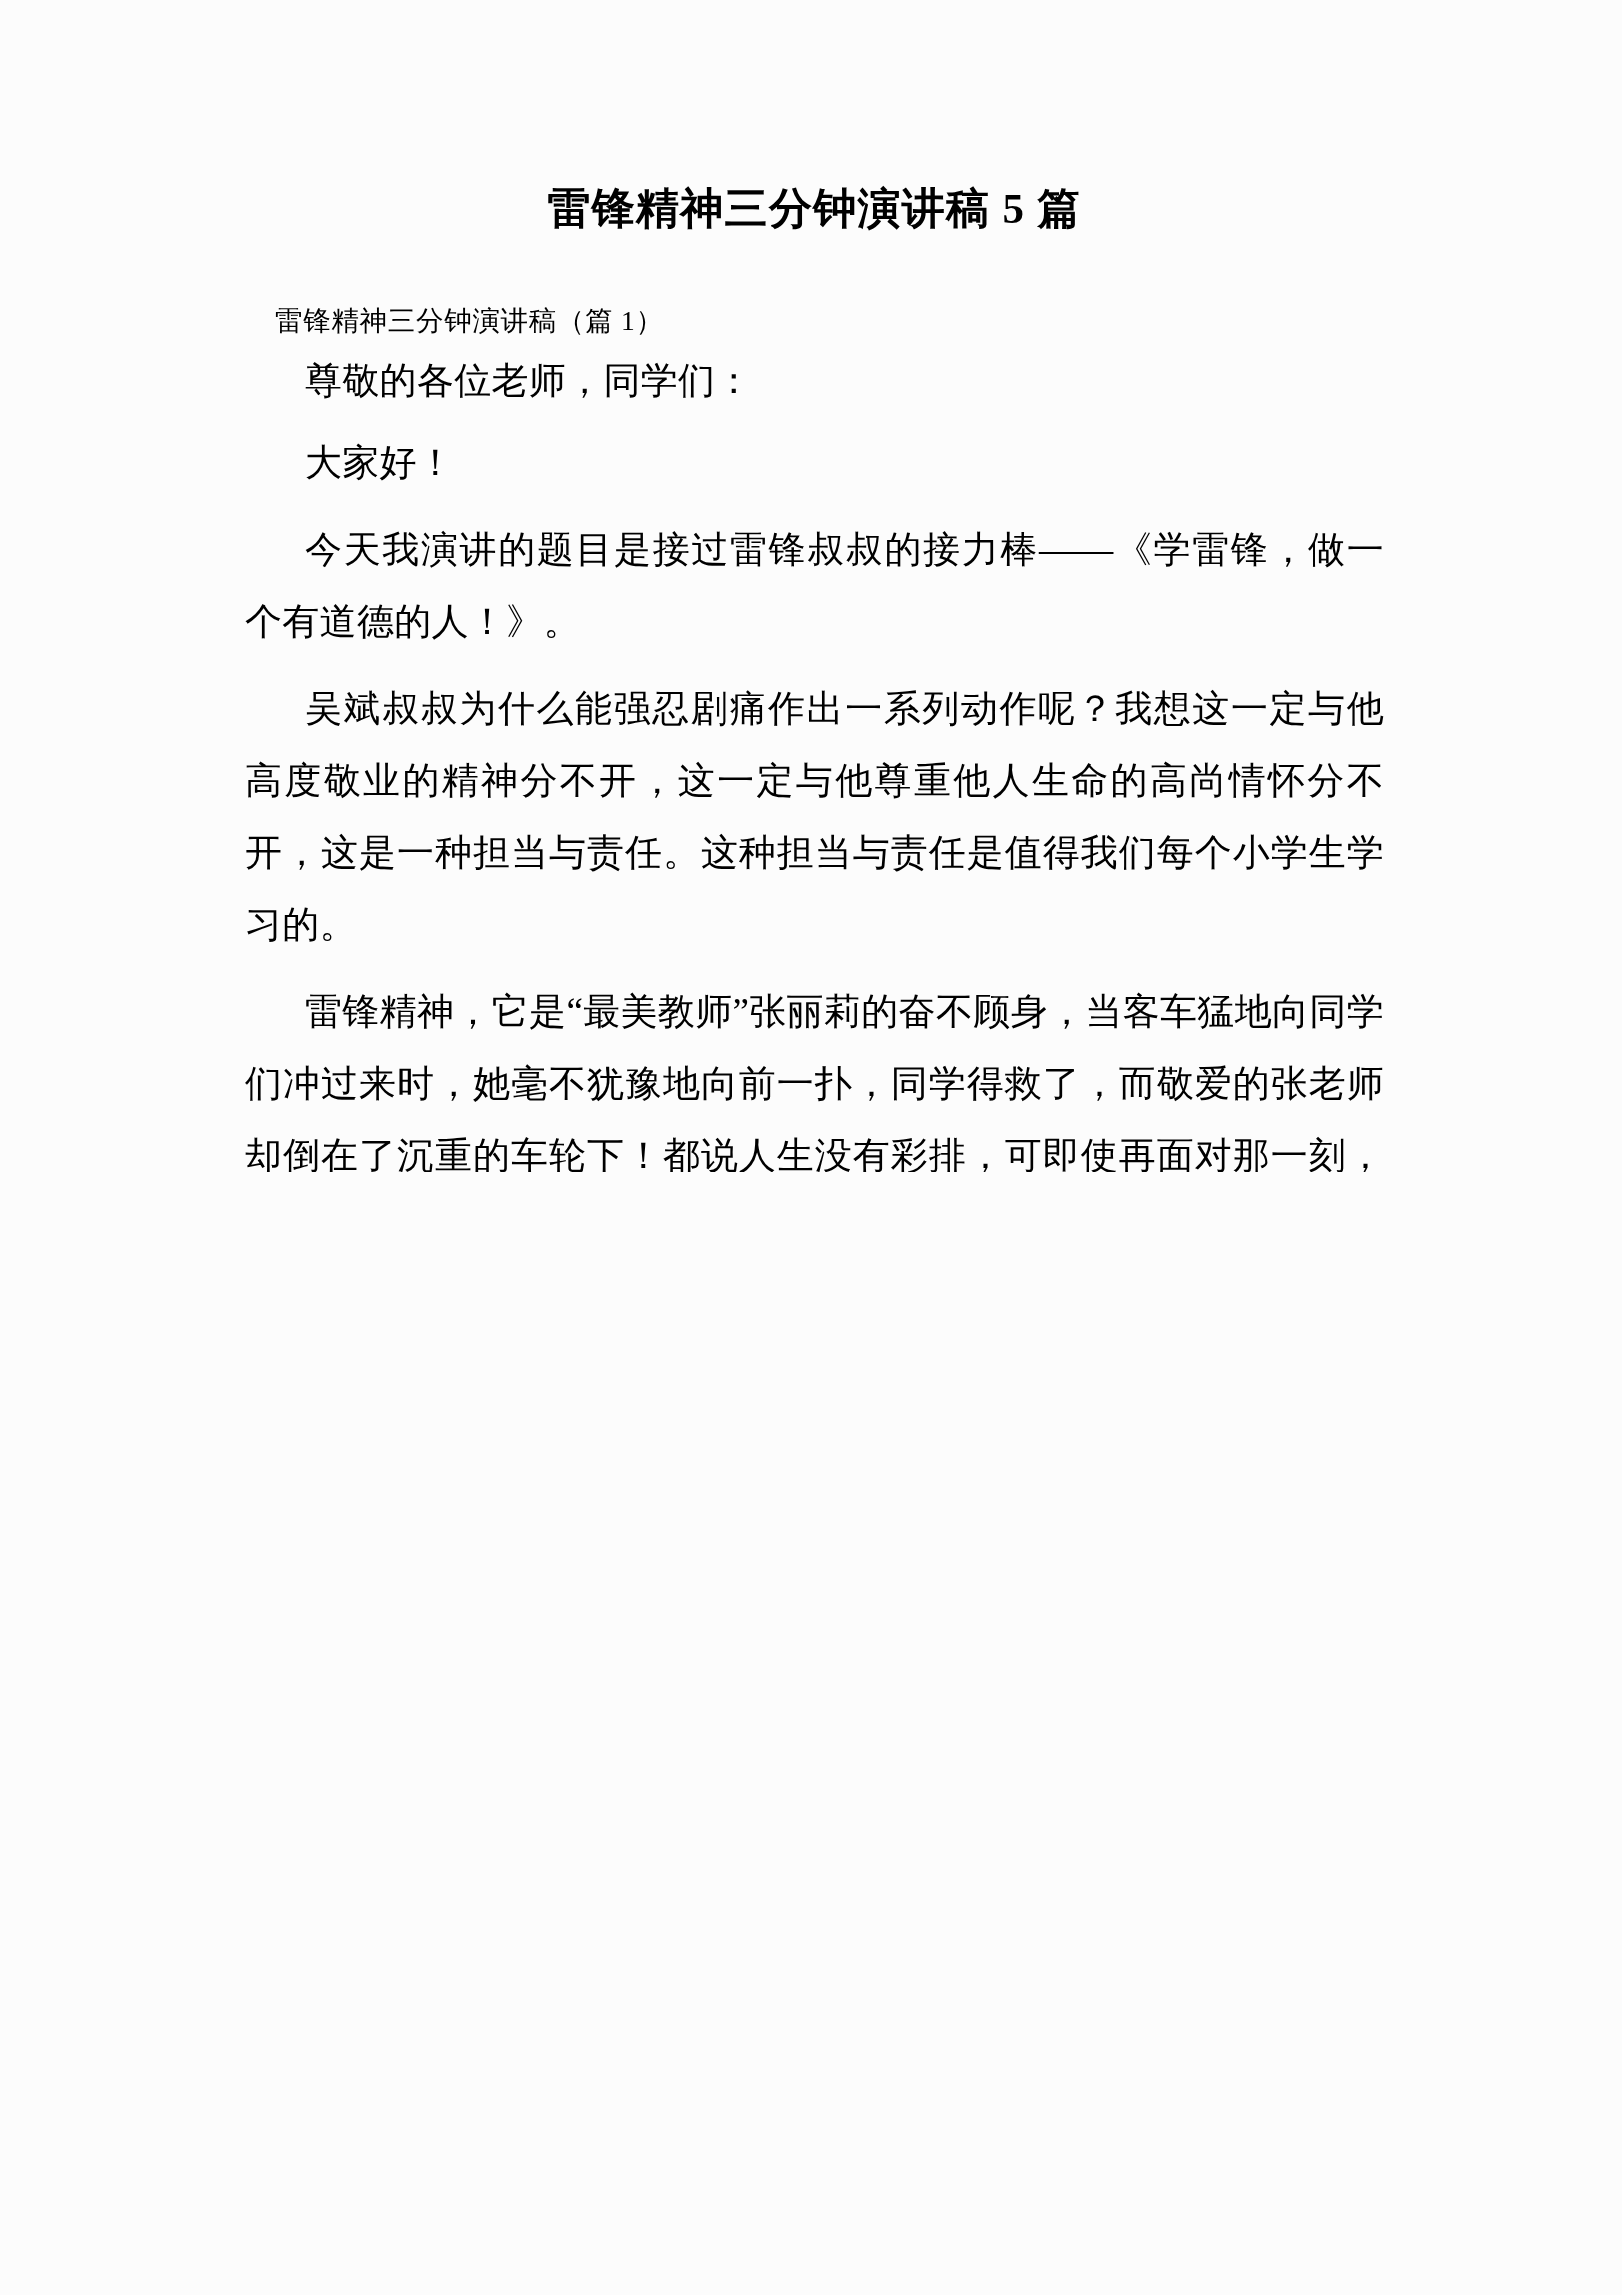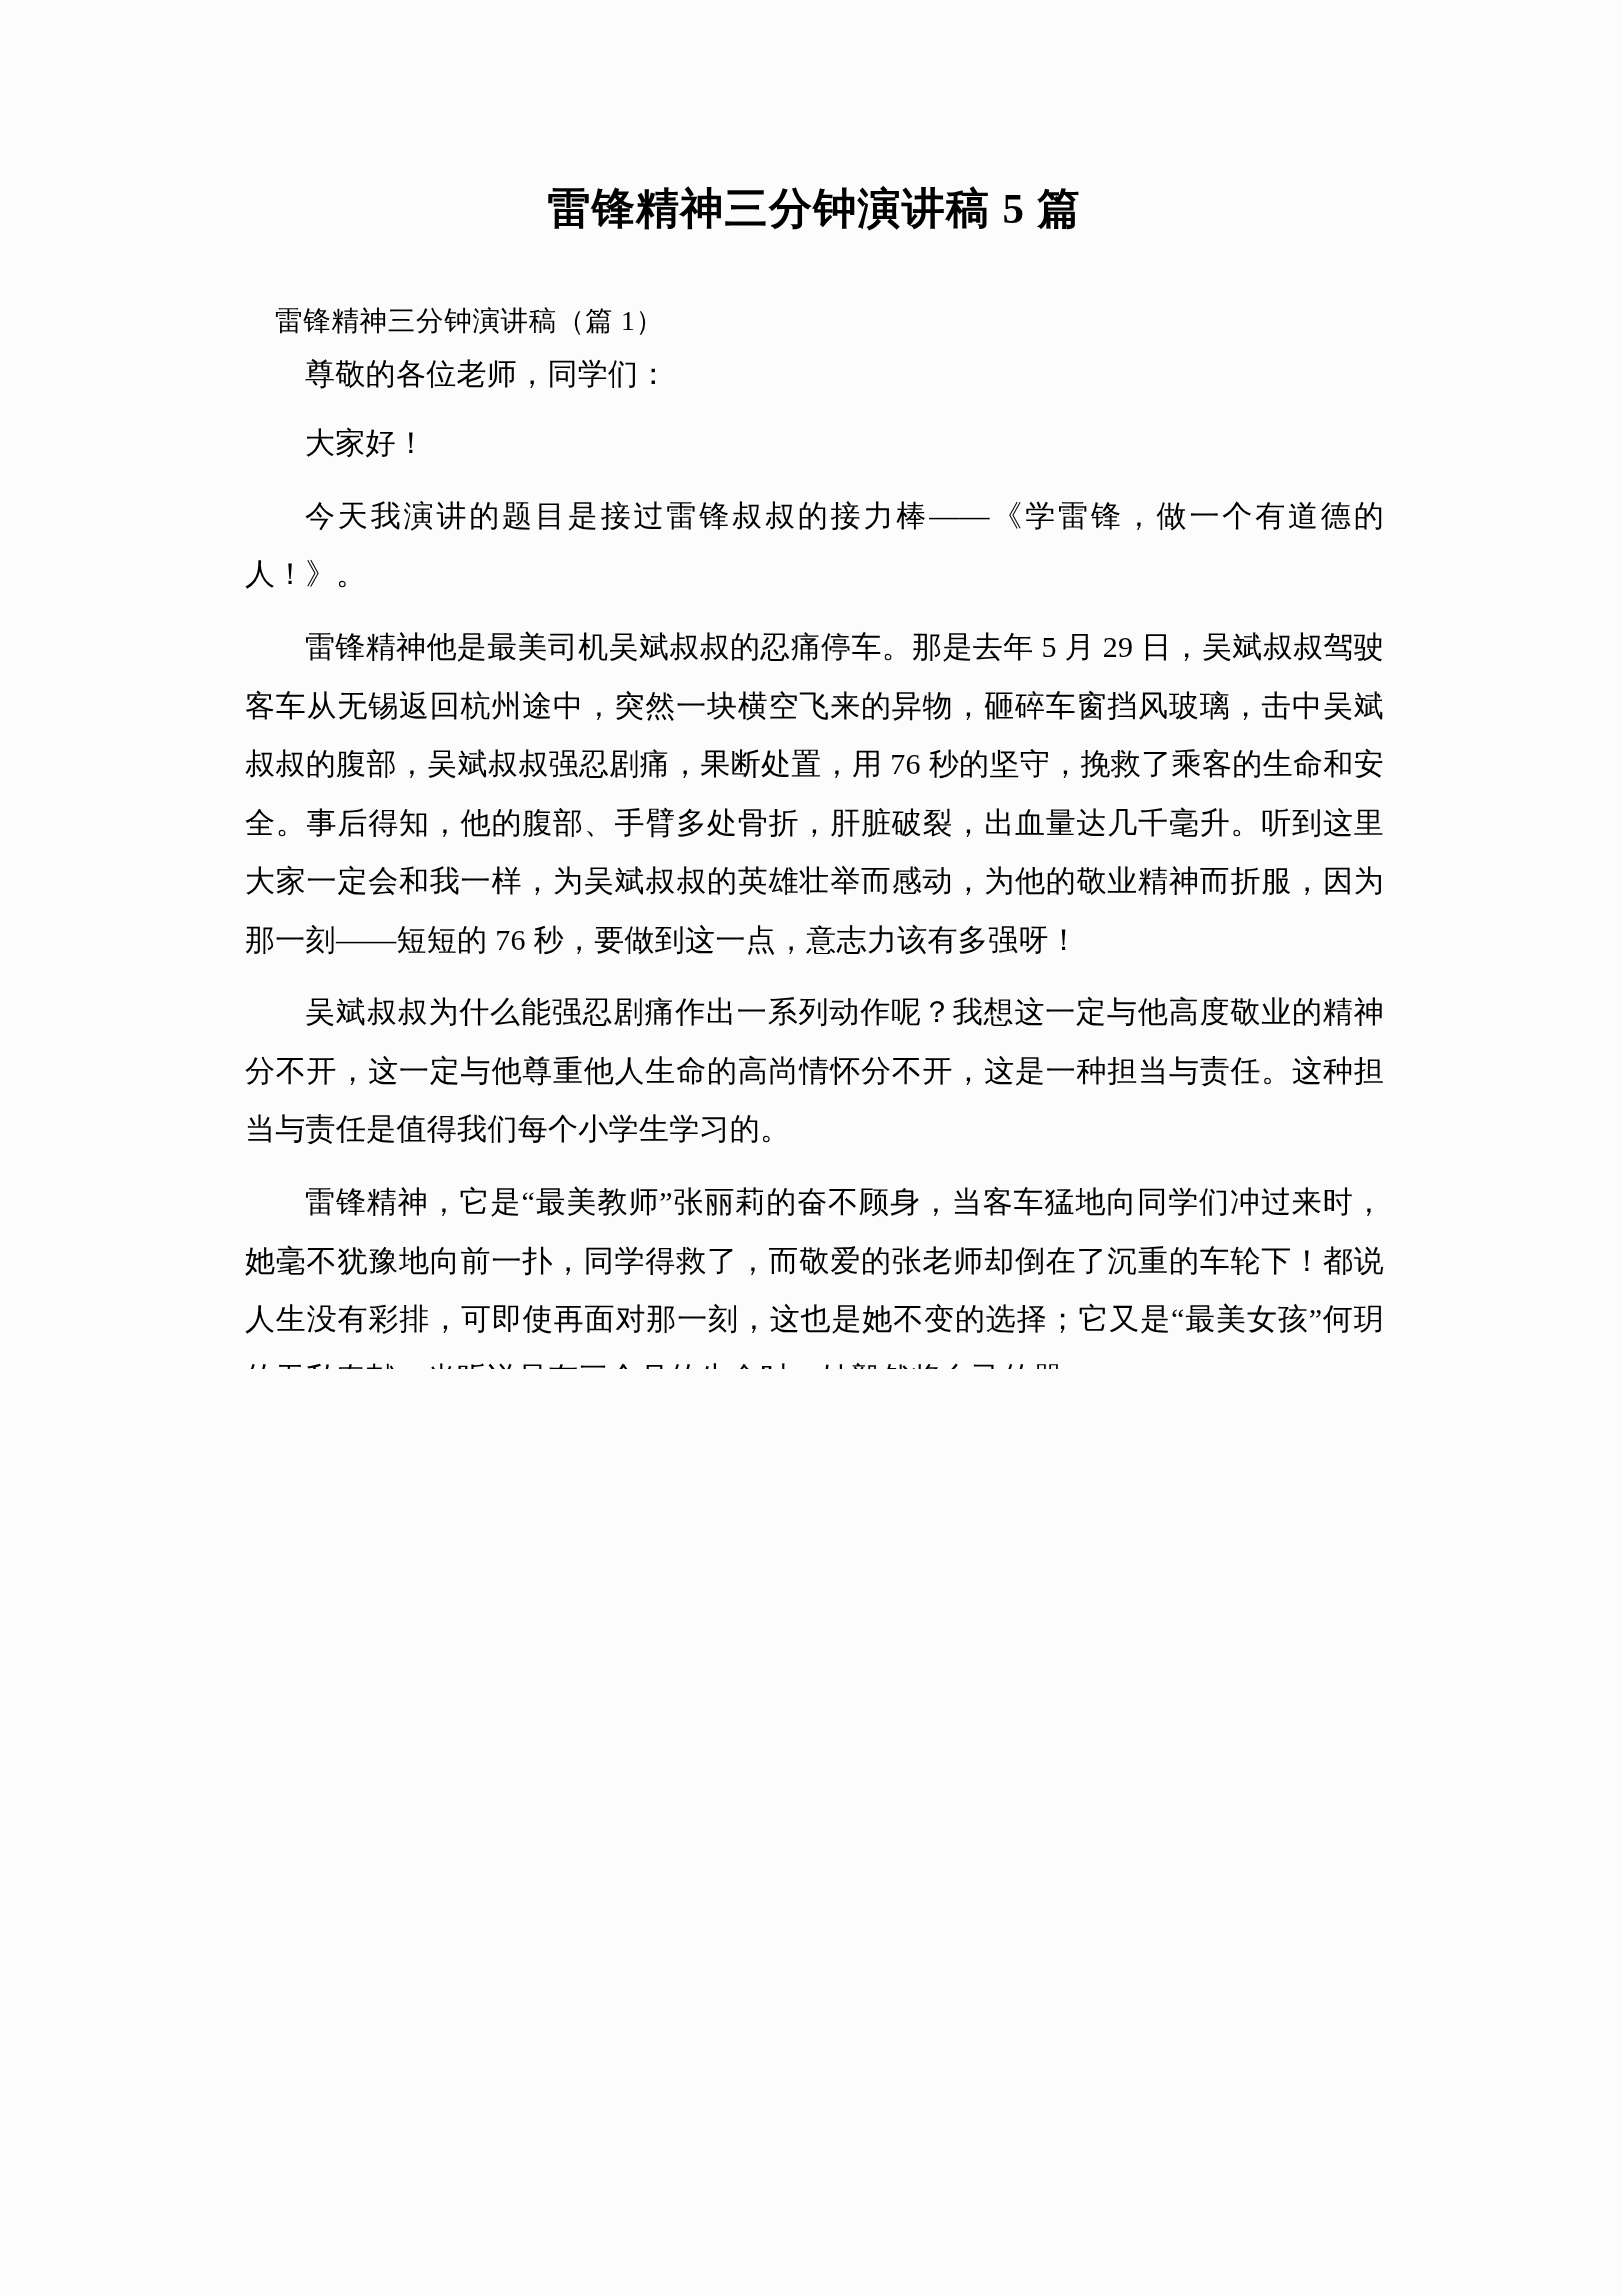--- a/index.html
+++ b/index.html
@@ -40,21 +40,21 @@
   .section-label {
     font-size: 27.5px;
     line-height: 1.0;
     margin: 0;
     padding-top: 71px;
     padding-left: 30px;
     letter-spacing: 0.7px;
     font-family: Liberation Serif, serif;
   }
   p.para {
-    font-size: 30px;
+    font-size: 37px;
     line-height: 1.95;
     margin: 0;
     padding-top: 14.4px;
     text-align: justify;
     text-justify: inter-ideograph;
     text-indent: 60px;
     letter-spacing: 0.3px;
     word-break: break-all;
   }
   p.para.tight {
@@ -76,21 +76,20 @@
     <div class="section-label">雷锋精神三分钟演讲稿（篇 1）</div>
 
     <p class="para tight">尊敬的各位老师，同学们：</p>
 
     <p class="para tight">大家好！</p>
 
     <p class="para">今天我演讲的题目是接过雷锋叔叔的接力棒——《学雷锋，做一个有道德的人！》。</p>
 
 
 
-    <p class="para">雷锋精神他是最美司机吴斌叔叔的忍痛停车。那是去年 5 月 29 日，吴斌叔叔驾驶客车从无锡返回杭州途中，突然一块横空飞来的异物，砸碎车窗挡风玻璃，击中吴斌叔叔的腹部，吴斌叔叔强忍剧痛，果断处置，用 76 秒的坚守，挽救了乘客的生命和安全。事后得知，他的腹部、手臂多处骨折，肝脏破裂，出血量达几千毫升。听到这里大家一定会和我一样，为吴斌叔叔的英雄壮举而感动，为他的敬业精神而折服，因为那一刻——短短的 76 秒，要做到这一点，意志力该有多强呀！</p>
 
     <p class="para">吴斌叔叔为什么能强忍剧痛作出一系列动作呢？我想这一定与他高度敬业的精神分不开，这一定与他尊重他人生命的高尚情怀分不开，这是一种担当与责任。这种担当与责任是值得我们每个小学生学习的。</p>
 
     <p class="para clipped">雷锋精神，它是“最美教师”张丽莉的奋不顾身，当客车猛地向同学们冲过来时，她毫不犹豫地向前一扑，同学得救了，而敬爱的张老师却倒在了沉重的车轮下！都说人生没有彩排，可即使再面对那一刻，这也是她不变的选择；它又是“最美女孩”何玥的无私奉献，当听说只有三个月的生命时，她毅然将自己的器</p>
 
   </div>
 </div>
 
 
 </body></html>

